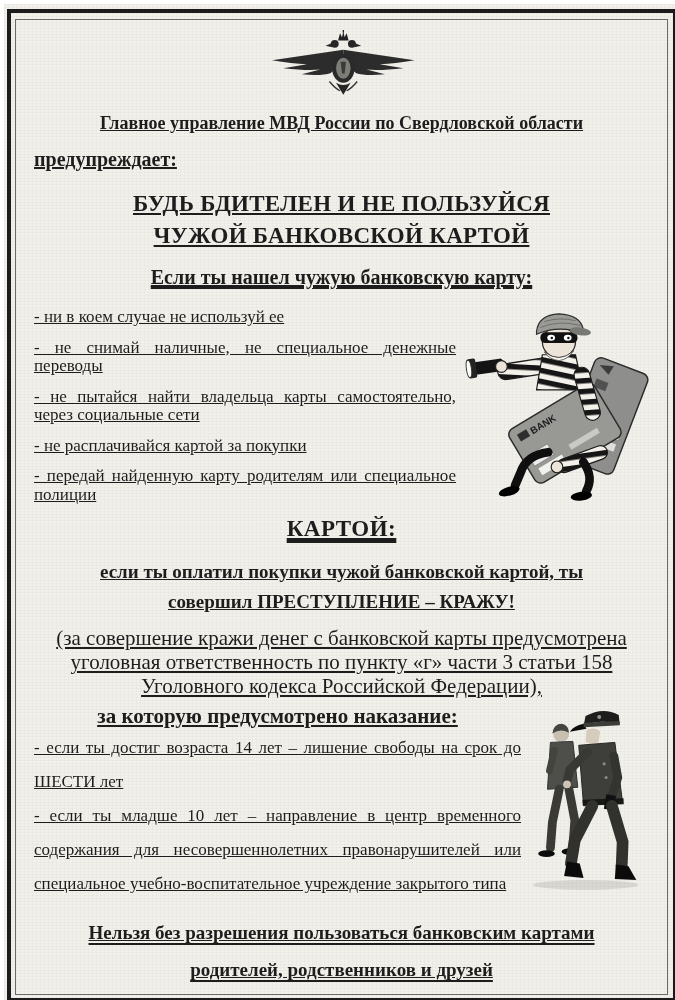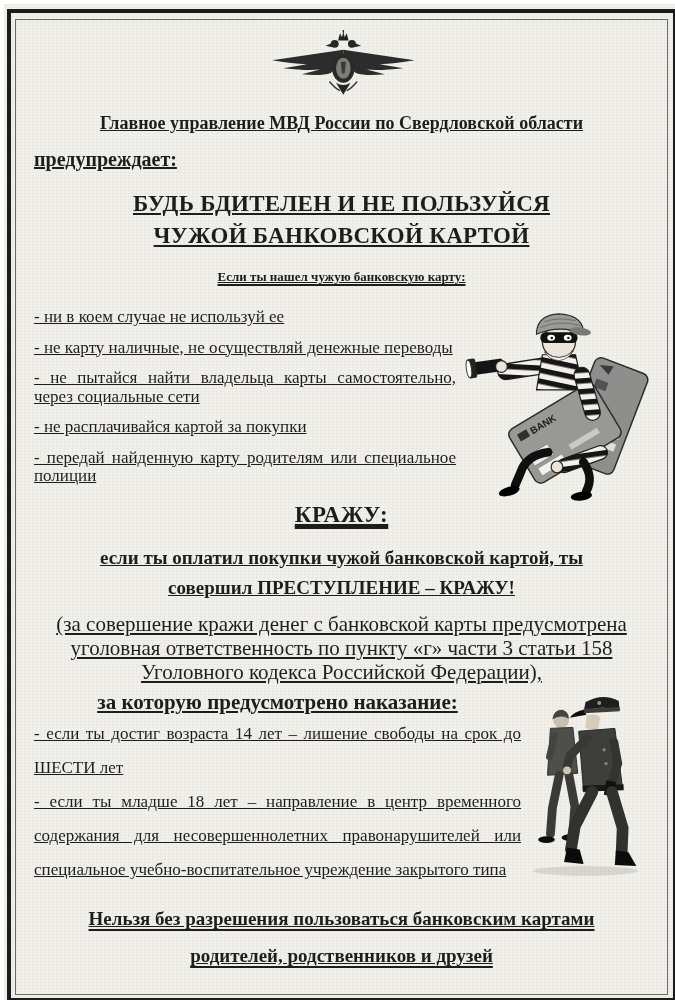--- a/index.html
+++ b/index.html
@@ -57,21 +57,21 @@
     font-weight: bold;
     font-size: 23px;
     line-height: 32px;
     margin: 0 0 13px 0;
     letter-spacing: 0.3px;
   }
 
   .sec1-heading {
     text-align: center;
     font-weight: bold;
-    font-size: 13px;
+    font-size: 20px;
     line-height: 24px;
     margin: 0 0 19px 0;
     text-decoration: underline;
     text-decoration-thickness: 2px;
     text-underline-offset: 3px;
   }
 
   .float-fig { float: right; }
   .thief-float  { width: 185px; height: 193px; margin-left: 8px; }
   .police-float { width: 122px; height: 155px; margin-left: 6px; }
@@ -238,28 +238,28 @@
 
           <path d="M84,148 C70,150 60,156 56,168 L50,182" stroke="#0f0f0f" stroke-width="9" fill="none" stroke-linecap="round"></path>
           <ellipse cx="44" cy="188" rx="11" ry="4.5" fill="#000" transform="rotate(-16 44 188)"></ellipse>
           <path d="M120,158 C127,168 129,177 123,188" stroke="#0f0f0f" stroke-width="9" fill="none" stroke-linecap="round"></path>
           <ellipse cx="118" cy="193" rx="11" ry="4.5" fill="#000" transform="rotate(-8 118 193)"></ellipse>
         </svg>
       </div>
 
       <div class="rules">
         <p>- ни в коем случае не используй ее</p>
-        <p>- не карту наличные, не осуществляй денежные переводы</p>
+        <p>- не снимай наличные, не специальное денежные переводы</p>
         <p>- не пытайся найти владельца карты самостоятельно, через социальные сети</p>
         <p>- не расплачивайся картой за покупки</p>
         <p>- передай найденную карту родителям или специальное полиции</p>
       </div>
     </section>
 
-    <h2 class="pomni"><span>КРАЖУ:</span></h2>
+    <h2 class="pomni"><span>КАРТОЙ:</span></h2>
     <p class="statement"><span>если ты оплатил покупки чужой банковской картой, ты</span><br><span>совершил ПРЕСТУПЛЕНИЕ – КРАЖУ!</span></p>
     <p class="law-note">(за совершение кражи денег с банковской карты предусмотрена уголовная ответственность по пункту «г» части 3 статьи 158 Уголовного кодекса Российской Федерации),</p>
 
     <section>
       <div class="float-fig police-float">
         <svg width="122" height="188" viewBox="0 0 125 192" aria-hidden="true">
           <ellipse cx="60" cy="184" rx="54" ry="5" fill="rgba(40,40,35,0.12)"></ellipse>
 
           <circle cx="35" cy="30" r="8" fill="#c9bfb0"></circle>
           <path d="M26,29 Q27,19 36,19 Q43,21 43,28 Q34,23 26,29 Z" fill="#454540"></path>
@@ -286,20 +286,20 @@
           <path d="M67,103 L49,138 L45,162" stroke="#31312d" stroke-width="12" fill="none" stroke-linecap="round"></path>
           <path d="M41,160 L38,175 L58,177 L54,162 Z" fill="#0b0b0b"></path>
           <path d="M87,103 L98,140 L97,165" stroke="#31312d" stroke-width="12" fill="none" stroke-linecap="round"></path>
           <path d="M91,163 L90,178 L112,179 L104,165 Z" fill="#0b0b0b"></path>
         </svg>
       </div>
 
       <h3 class="punish-heading">за которую предусмотрено наказание:</h3>
       <div class="punish-items">
         <p>- если ты достиг возраста 14 лет – лишение свободы на срок до ШЕСТИ лет</p>
-        <p>- если ты младше 18 лет – направление в центр временного содержания для несовершеннолетних правонарушителей или специальное учебно-воспитательное учреждение закрытого типа</p>
+        <p>- если ты младше 10 лет – направление в центр временного содержания для несовершеннолетних правонарушителей или специальное учебно-воспитательное учреждение закрытого типа</p>
       </div>
     </section>
 
     <p class="footer-note"><span>Нельзя без разрешения пользоваться банковским картами</span><br><span>родителей, родственников и друзей</span></p>
 
   </div>
 </div>
 
 </body></html>

